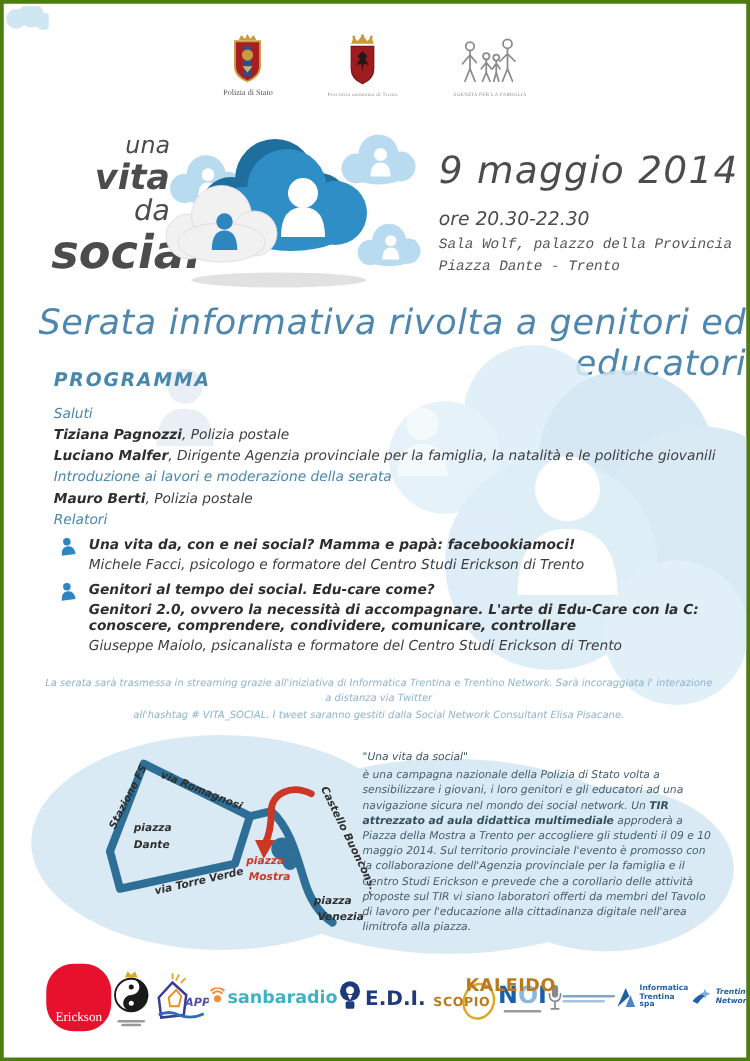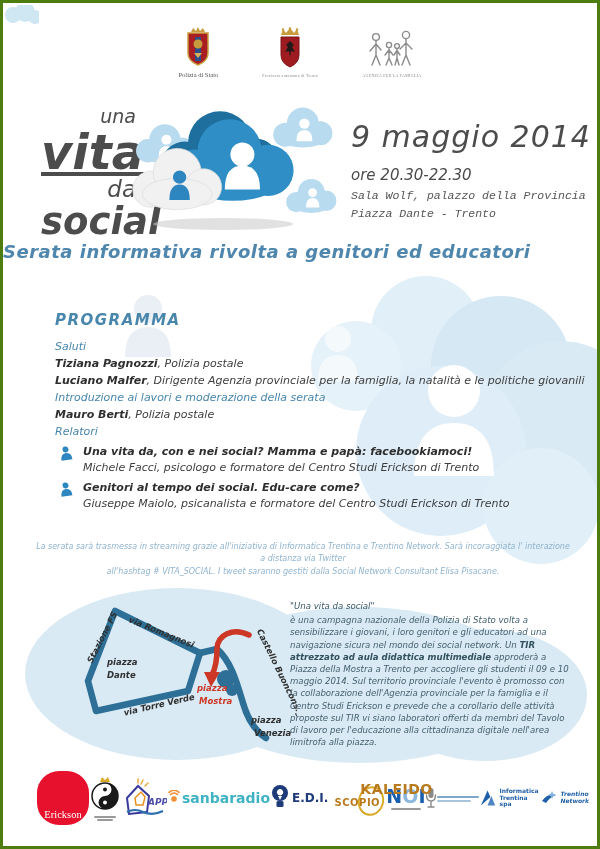--- a/index.html
+++ b/index.html
@@ -12,35 +12,35 @@
   
   .header-row{position:absolute;top:24px;left:0;width:100%;display:flex;
               justify-content:center;align-items:flex-end;gap:44px;}
   .hlogo{display:flex;flex-direction:column;align-items:center;}
   .hlogo .cap{font-size:6.5px;color:#555;margin-top:2px;font-family:"Liberation Serif",serif;}
   .hlogo .cap.tiny{font-size:4px;color:#8a8a8a;letter-spacing:.3px;}
 
   
   .brand{position:absolute;left:38px;top:104px;width:95px;text-align:right;color:#4c4c4c;line-height:1;}
   .brand .w1{font-size:19px;font-style:italic;}
-  .brand .w2{font-size:48px;font-weight:bold;font-style:italic;margin-top:2px;text-decoration:underline;}
+  .brand .w2{font-size:28px;font-weight:bold;font-style:italic;margin-top:2px;}
   .brand .w3{font-size:23px;font-style:italic;margin-top:2px;}
   .brand .w4{font-size:37px;font-weight:bold;font-style:italic;margin-top:2px;}
 
   
   .event{position:absolute;left:348px;top:116px;color:#4a4a4a;}
   .event .date{font-size:30px;font-style:italic;letter-spacing:1px;color:#4c4c4c;}
   .event .time{font-size:15px;font-style:italic;margin-top:12px;}
   .event .venue,.event .city{font-size:11.5px;font-style:italic;margin-top:5px;color:#555;font-family:Liberation Mono, monospace;}
 
-  .headline{position:absolute;left:0;top:238px;width:100%;text-align:left;
-            font-size:18px;font-style:italic;color:#4e86ad;letter-spacing:.5px;font-weight:bold;}
-
-  
-  .program{position:absolute;left:40px;top:308px;width:530px;font-size:11px;font-style:italic;z-index:2;margin-left:12px;}
+  .headline{position:absolute;left:0;top:238px;width:100%;text-align:right;
+            font-size:28px;font-style:italic;color:#4e86ad;letter-spacing:.5px;}
+
+  
+  .program{position:absolute;left:40px;top:292px;width:530px;font-size:11px;font-style:italic;z-index:2;}
   .prog-title{font-size:15px;font-weight:bold;color:#4886ac;letter-spacing:1.5px;margin-bottom:11px;font-style:italic;}
   .plabel{color:#4886ac;margin-bottom:4px;}
   .pline{margin-bottom:4px;}
   .pname{font-weight:bold;color:#2e2e2e;}
   .talk{display:flex;align-items:flex-start;margin-top:7px;}
   .talk .bullet{flex:0 0 auto;margin:1px 10px 0 4px;}
   .talk .t-title{font-weight:bold;color:#2e2e2e;margin-bottom:3px;}
   .talk .t-sub{font-weight:bold;color:#2e2e2e;margin-bottom:3px;width:505px;}
   .talk .t-speaker{color:#3d3d3d;}
 
@@ -55,21 +55,21 @@
 
   
   .footer{position:absolute;left:0;top:762px;width:100%;padding:0 34px;box-sizing:border-box;
           display:flex;justify-content:space-between;align-items:center;height:66px;z-index:2;}
   .flogo{display:flex;flex-direction:column;align-items:center;justify-content:center;}
   .erickson{width:52px;height:54px;background:#e8112d;color:#fff;display:flex;align-items:flex-end;
             justify-content:center;font-family:"Liberation Serif",serif;font-size:10.5px;padding-bottom:5px;box-sizing:border-box;border-radius:22px;}
   .greybar{background:#9a9a9a;height:2px;width:22px;margin-top:2px;border-radius:1px;}
   .greybar.short{width:16px;height:1.5px;margin-top:1.5px;}
   .sanba{font-size:14px;font-weight:bold;color:#3fb3c3;display:flex;align-items:center;}
-  .edi-label{font-size:12px;font-weight:bold;color:#1d3a7a;margin-left:2px;}
+  .edi-label{font-size:16px;font-weight:bold;color:#1d3a7a;margin-left:2px;}
   .kaleido{position:relative;width:58px;height:32px;text-align:center;font-weight:bold;color:#b97a1e;line-height:1.1;}
   .kaleido .oval{position:absolute;right:2px;top:4px;width:22px;height:26px;border:2px solid #d9a928;border-radius:50%;transform:rotate(18deg);}
   .kaleido .k1{font-size:14px;letter-spacing:.5px;position:relative;z-index:1;margin-left:32px;}
   .kaleido .k2{font-size:10px;letter-spacing:.5px;position:relative;z-index:1;}
   .noi{font-weight:bold;font-size:19px;color:#1a5fae;line-height:1;text-align:center;}
   .noi .o{color:#8db8dd;}
   .tinytext{font-size:6px;font-weight:bold;color:#1f5fa8;line-height:1.15;}
   .miclines{display:flex;flex-direction:column;}
   .micbar{background:#7fa8c8;height:2px;width:42px;margin-top:2px;border-radius:1px;}
   .micbar.b2{width:34px;background:#a9c4da;}
@@ -271,20 +271,21 @@
 
     <div class="talk">
       <svg class="bullet" width="14" height="15" viewBox="0 0 14 15">
         <g fill="#2e86c1" transform="rotate(-8 7 7)">
             <circle cx="7" cy="3.4" r="3"></circle>
             <path d="M 1.5 14 Q 1.5 7 7 7 Q 12.5 7 12.5 14 Z"></path>
           </g>
       </svg>
       <div class="talk-body">
         <div class="t-title">Genitori al tempo dei social. Edu-care come?</div>
+        <div class="t-sub">Genitori 2.0, ovvero la necessità di accompagnare. L'arte di Edu-Care con la C: conoscere, comprendere, condividere, comunicare, controllare</div>
         <div class="t-speaker">Giuseppe Maiolo, psicanalista e formatore del Centro Studi Erickson di Trento</div>
       </div>
     </div>
   </div>
 
   <div class="streaming">
     <div>La serata sarà trasmessa in streaming grazie all'iniziativa di Informatica Trentina e Trentino Network. Sarà incoraggiata l' interazione a distanza via Twitter</div>
     <div>all'hashtag # VITA_SOCIAL. I tweet saranno gestiti dalla Social Network Consultant Elisa Pisacane.</div>
   </div>
 

